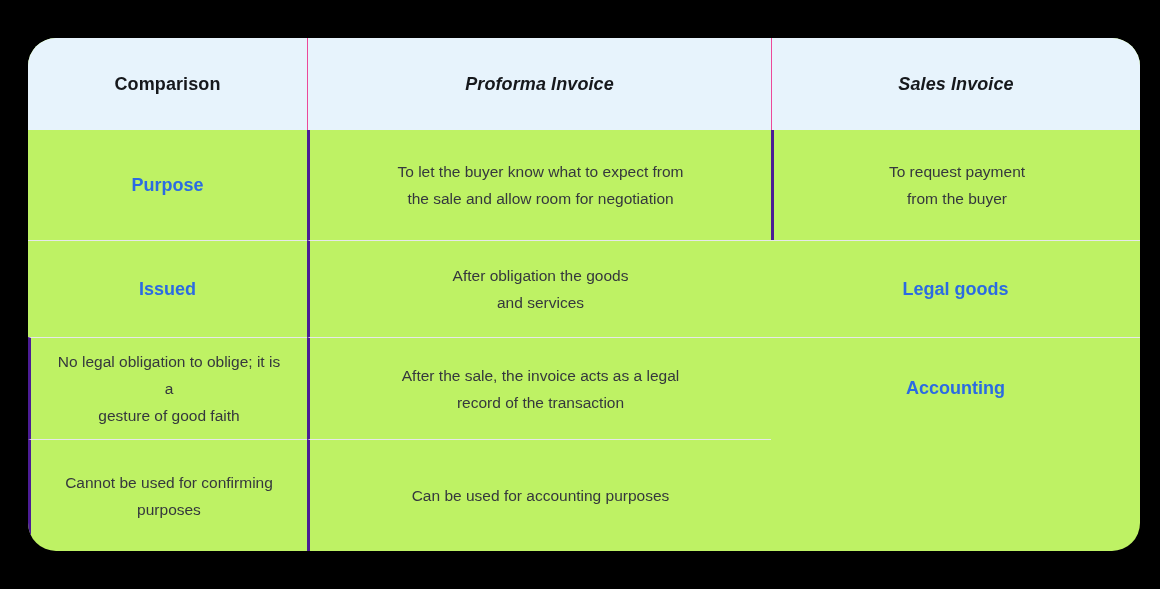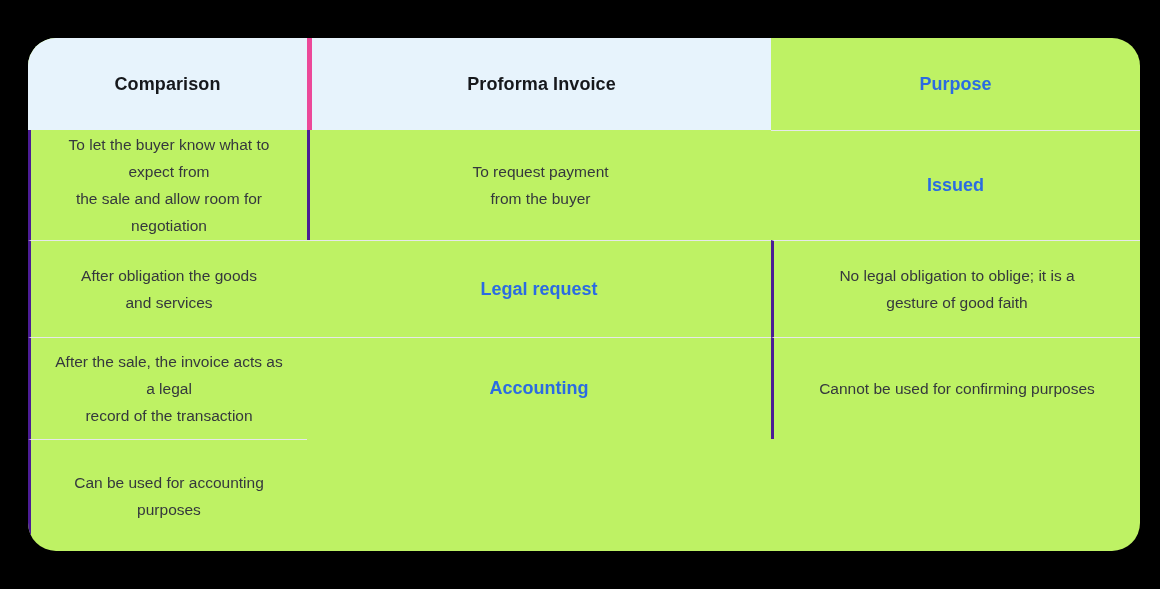--- a/index.html
+++ b/index.html
@@ -29,49 +29,52 @@
     padding: 0 24px;
     box-sizing: border-box;
   }
   .header-cell {
     background: #e7f3fc;
     color: #16181c;
     font-weight: bold;
     font-size: 18px;
     letter-spacing: 0.1px;
   }
-  .header-cell.col2, .header-cell.col3 { border-left: 5px solid #ec4899; }
+  .header-cell.col2, .header-cell.col3 { border-left: 1px solid #ec4899; font-style: italic; }
   .body-cell { color: #35383d; font-size: 15.5px; line-height: 27px; white-space: pre-line; }
   .label-cell { color: #2b6be2; font-weight: bold; font-size: 18px; white-space: normal; }
   .col2, .col3 { border-left: 3px solid #4c1d95; }
   .rule { border-top: 1px solid #e6e8ea; }
 </style>
 </head>
 <body>
 
 <div class="card">
 
   <div class="cell header-cell col1">
     <span>Comparison</span>
   </div>
   <div class="cell header-cell col2">
     <span>Proforma Invoice</span>
   </div>
+  <div class="cell header-cell col3">
+    <span>Sales Invoice</span>
+  </div>
 
   <div class="cell body-cell label-cell col1">Purpose</div>
   <div class="cell body-cell col2">To let the buyer know what to expect from
 the sale and allow room for negotiation</div>
   <div class="cell body-cell col3">To request payment
 from the buyer</div>
 
   <div class="cell body-cell label-cell col1 rule">Issued</div>
   <div class="cell body-cell col3 rule">After obligation the goods
 and services</div>
 
-  <div class="cell body-cell label-cell col1 rule">Legal request</div>
+  <div class="cell body-cell label-cell col1 rule">Legal goods</div>
   <div class="cell body-cell col2 rule">No legal obligation to oblige; it is a
 gesture of good faith</div>
   <div class="cell body-cell col3 rule">After the sale, the invoice acts as a legal
 record of the transaction</div>
 
   <div class="cell body-cell label-cell col1 rule">Accounting</div>
   <div class="cell body-cell col2 rule">Cannot be used for confirming purposes</div>
   <div class="cell body-cell col3 rule">Can be used for accounting purposes</div>
 
 </div>

